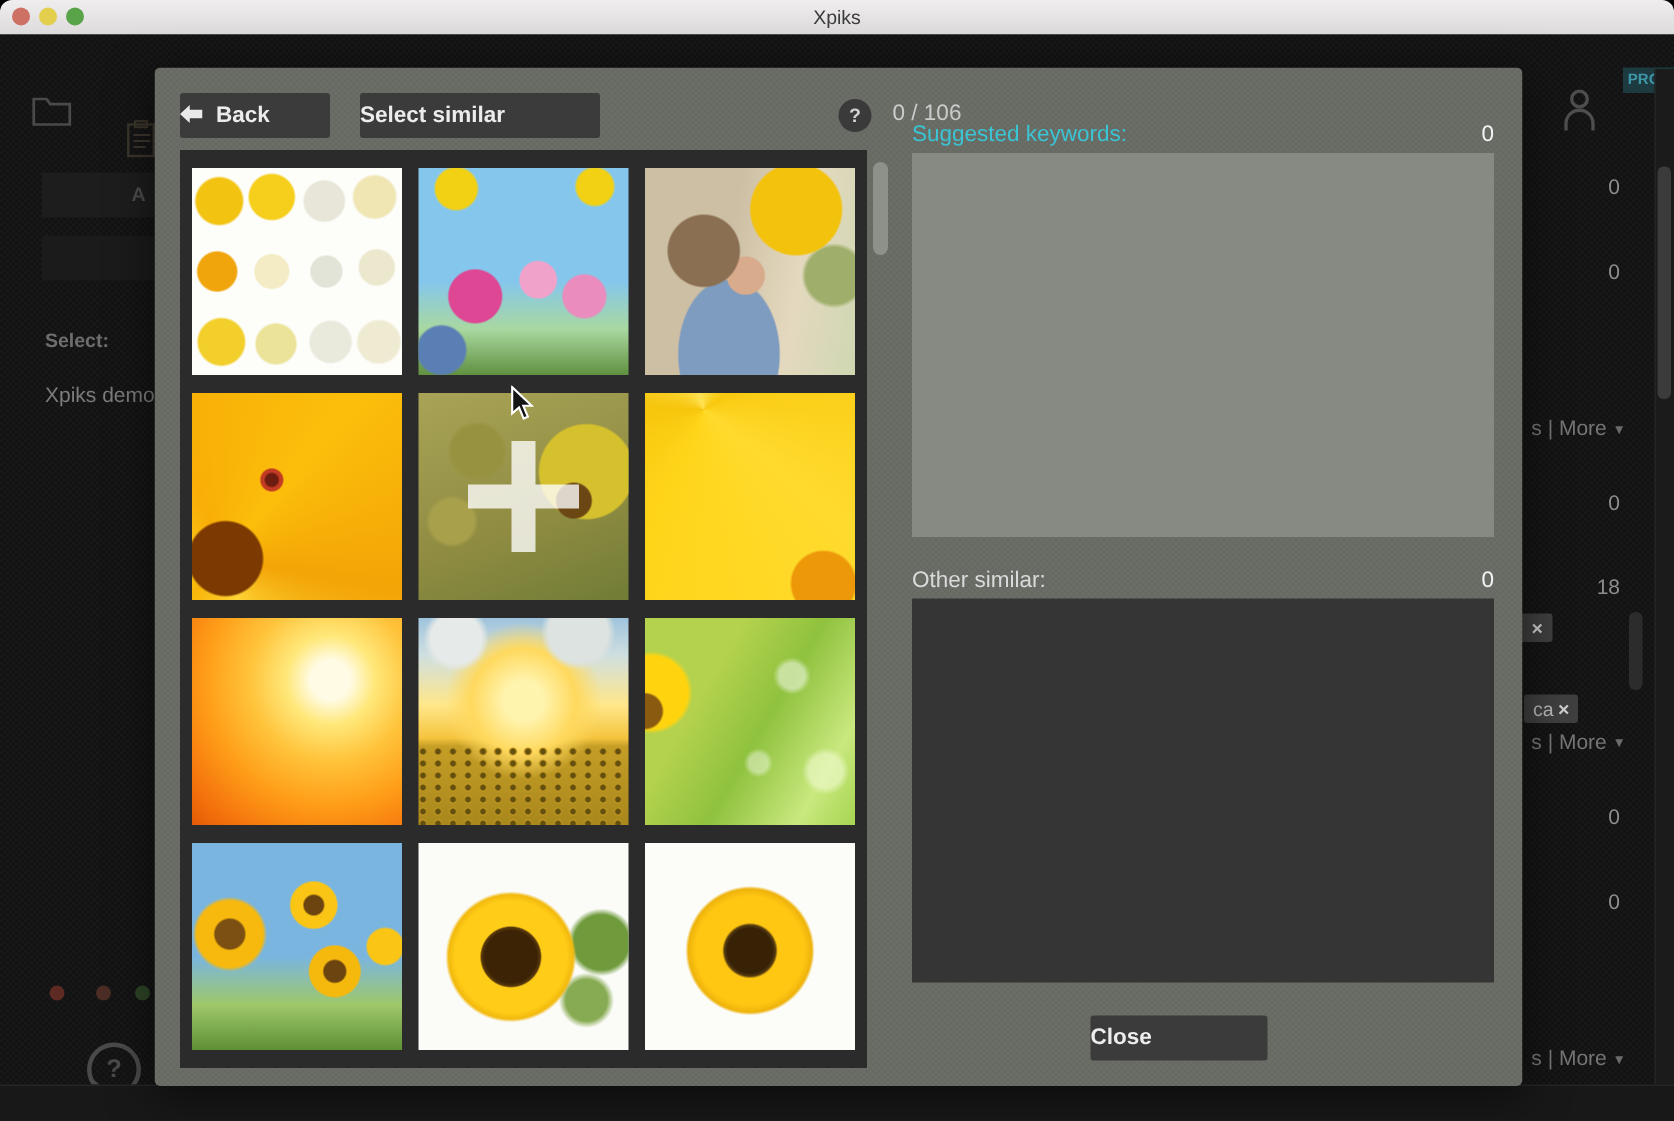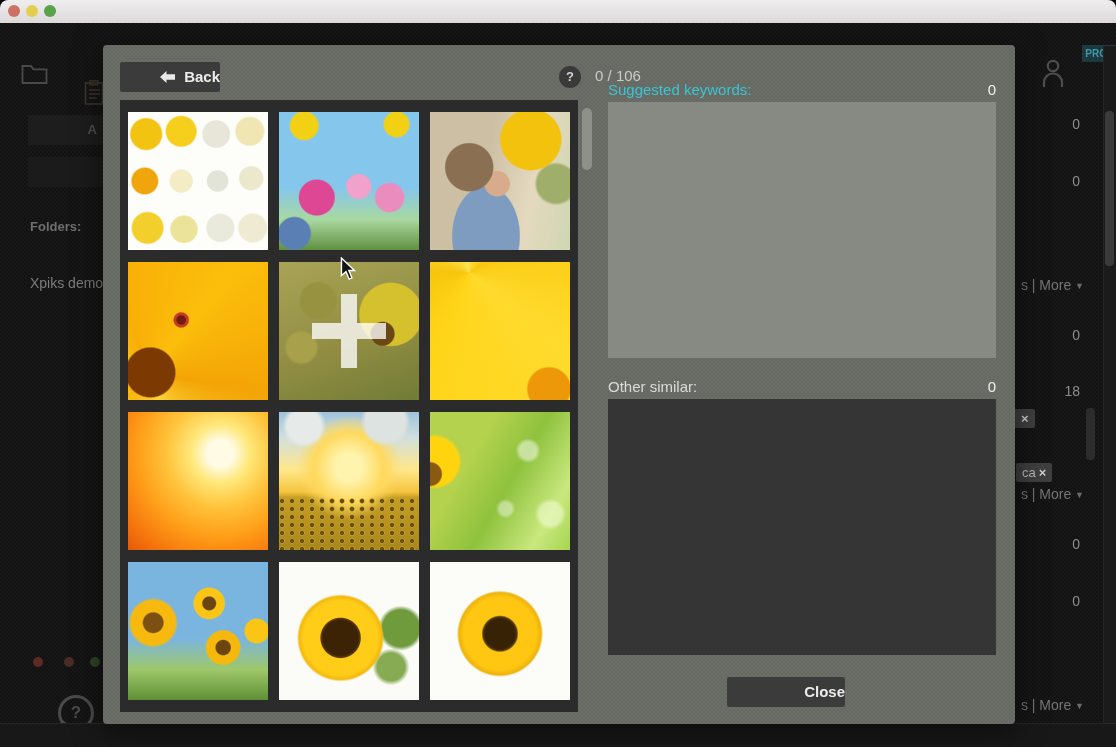--- a/index.html
+++ b/index.html
@@ -28,21 +28,21 @@
     color:#3f98a8;font-size:10px;font-weight:bold;text-align:center;line-height:17px;}
   .person-icon{left:1040px;top:35px;}
   .folder-icon{left:21px;top:41px;}
   .clipboard-icon{left:84px;top:57px;}
 
   .side-btn{left:28px;width:75px;height:30px;background:#1d1d1d;color:#4d4d4d;
     font-size:13px;font-weight:bold;text-align:right;line-height:30px;padding-right:6px;box-sizing:border-box;}
   .side-btn1{top:92px;}
   .side-btn2{top:134px;background:#1b1b1b;color:#1b1b1b;}
   .folders-label{left:30px;top:196px;font-size:13px;font-weight:bold;color:#6e6e6e;}
-  .folder-name{left:30px;top:252px;font-size:14px;color:#7c7c7c;}
+  .folder-name{left:30px;top:232px;font-size:14px;color:#7c7c7c;}
 
   .warn-dot{width:10px;height:10px;border-radius:50%;top:634px;}
   .warn-dot1{left:33px;background:#5e2b24;}
   .warn-dot2{left:64px;background:#4c2d26;}
   .warn-dot3{left:90px;background:#2e4527;}
 
   .help-bubble{left:58px;top:672px;width:30px;height:30px;border:3px solid #4a4a4a;
     border-radius:50%;color:#4a4a4a;font-size:17px;font-weight:bold;
     text-align:center;line-height:30px;}
   .help-bubble::after{content:"";position:absolute;left:-4px;bottom:-6px;
@@ -60,21 +60,21 @@
   .win-scroll-thumb{left:1105px;top:88px;width:9px;height:155px;background:#3b3b3b;border-radius:4px;}
 
   
   .statusbar{left:0;top:723px;width:1116px;height:24px;background:#181818;border-top:1px solid #262626;}
 
   
   .dialog{left:103px;top:45px;width:912px;height:679px;background-color:#6b6f68;
     background-image:repeating-conic-gradient(rgba(0,0,0,.055) 0 25%,transparent 0 50%);
     background-size:4px 4px;border-radius:4px;box-shadow:0 6px 30px rgba(0,0,0,.55);}
   .dlg-btn{height:30px;background:#3b3b3b;color:#ececec;font-size:15px;font-weight:bold;
-    text-align:right;line-height:30px;border-radius:2px;cursor:pointer;}
+    text-align:left;line-height:30px;border-radius:2px;cursor:pointer;}
   .back-btn{left:17px;top:17px;width:100px;}
   .back-btn svg{vertical-align:-1px;margin-right:9px;}
   .select-btn{left:137px;top:17px;width:160px;}
   .counter{left:470px;top:22px;width:90px;text-align:center;font-size:15px;color:#cbcbcb;}
   .help-circle{left:456px;top:21px;width:22px;height:22px;background:#3a3a3a;border-radius:50%;
     color:#d2d2d2;font-size:13px;font-weight:bold;text-align:center;line-height:22px;}
 
   
   .grid{left:17px;top:55px;width:458px;height:612px;background:#2b2b2b;
     display:grid;grid-template-columns:repeat(3,140px);grid-auto-rows:138px;
@@ -175,20 +175,21 @@
 
   .mouse-cursor{left:340px;top:257px;z-index:50;}
 </style>
 </head>
 <body>
 
 <div class="abs titlebar">
   <div class="abs tl-dot tl-close"></div>
   <div class="abs tl-dot tl-min"></div>
   <div class="abs tl-dot tl-zoom"></div>
+  <div class="abs win-title">Xpiks</div>
 </div>
 
 <div class="abs app">
 
   <span class="abs folder-icon">
     <svg width="27" height="21" viewBox="0 0 27 21">
       <path d="M1.5 19 V2 h8.5 l2.5 3.4 H25.5 V19 Z" fill="none" stroke="#4a4a4a" stroke-width="1.8"></path>
     </svg>
   </span>
   <span class="abs clipboard-icon">
@@ -202,21 +203,21 @@
   <div class="abs pro-badge">PRO+</div>
   <span class="abs person-icon">
     <svg width="26" height="30" viewBox="0 0 26 30">
       <circle cx="13" cy="8" r="5.2" fill="none" stroke="#4e4e4e" stroke-width="2.2"></circle>
       <path d="M4 29 v-4.5 a9 9 0 0 1 18 0 V29" fill="none" stroke="#4e4e4e" stroke-width="2.2"></path>
     </svg>
   </span>
 
   <div class="abs side-btn side-btn1">A</div>
   <div class="abs side-btn side-btn2"></div>
-  <div class="abs folders-label">Folders:</div>
+  <div class="abs folders-label">Select:</div>
   <div class="abs folder-name">Xpiks demo</div>
 
   <div class="abs warn-dot warn-dot1"></div>
   <div class="abs warn-dot warn-dot2"></div>
   <div class="abs warn-dot warn-dot3"></div>
 
   <div class="abs help-bubble">?</div>
 
   <div class="abs rp-count" style="top:93px">0</div>
   <div class="abs rp-count" style="top:150px">0</div>
@@ -239,20 +240,21 @@
   
   
   
   
 </div>
 
 <div class="abs dialog">
   <div class="abs dlg-btn back-btn"><svg width="15" height="12" viewBox="0 0 15 12">
         <path d="M6.5 0 V3.2 H15 V8.8 H6.5 V12 L0 6 Z" fill="#e9e9e9"></path>
       </svg><span>Back</span></div>
+  <div class="abs dlg-btn select-btn">Select similar</div>
   <div class="abs counter">0 / 106</div>
   <div class="abs help-circle">?</div>
 
   <div class="abs grid">
     <div class="tile t1" aria-label="collage of yellow and white pressed flowers on white"></div>
     <div class="tile t2" aria-label="pink cosmos flowers against blue sky"></div>
     <div class="tile t3" aria-label="child smelling a sunflower"></div>
     <div class="tile t4" aria-label="sunflower close-up with ladybug"></div>
     <div class="tile t5" aria-label="soft-focus sunflower field (hovered with add overlay)">
       <div class="add-overlay"></div>

